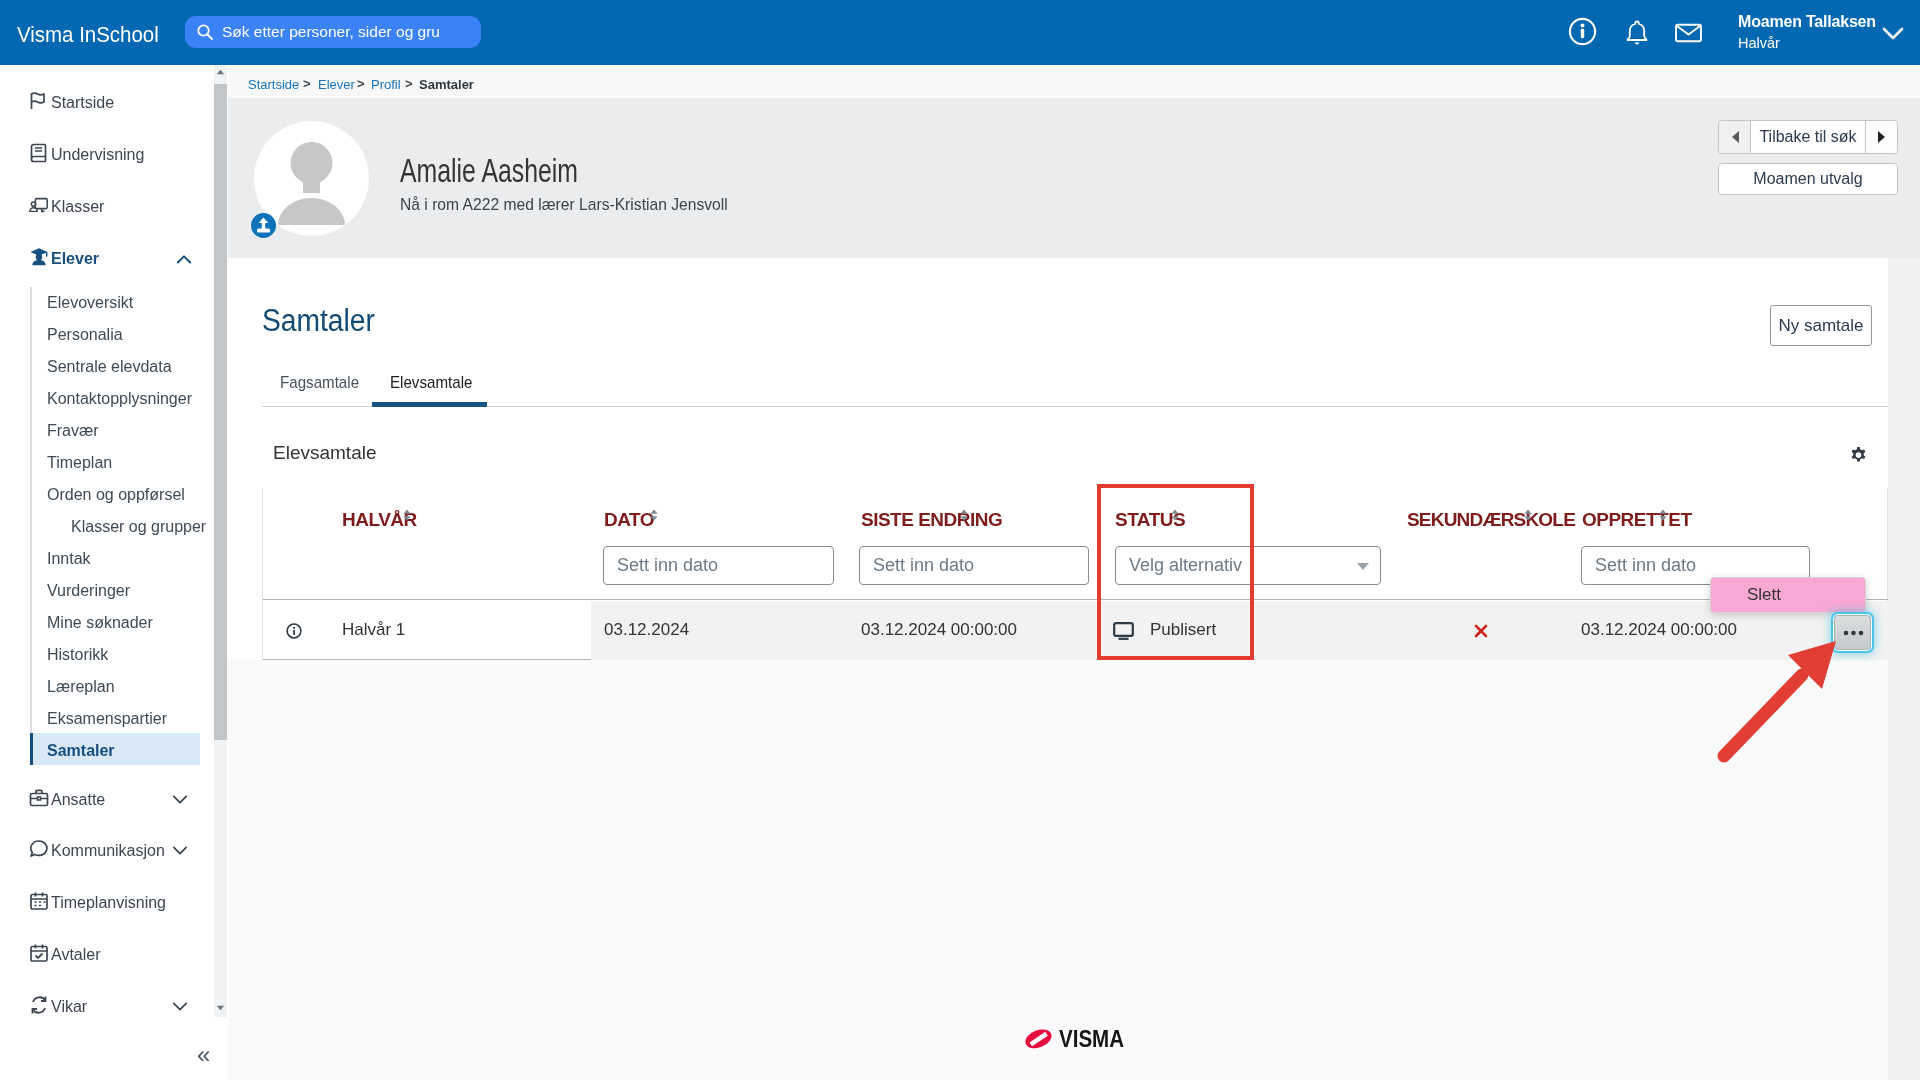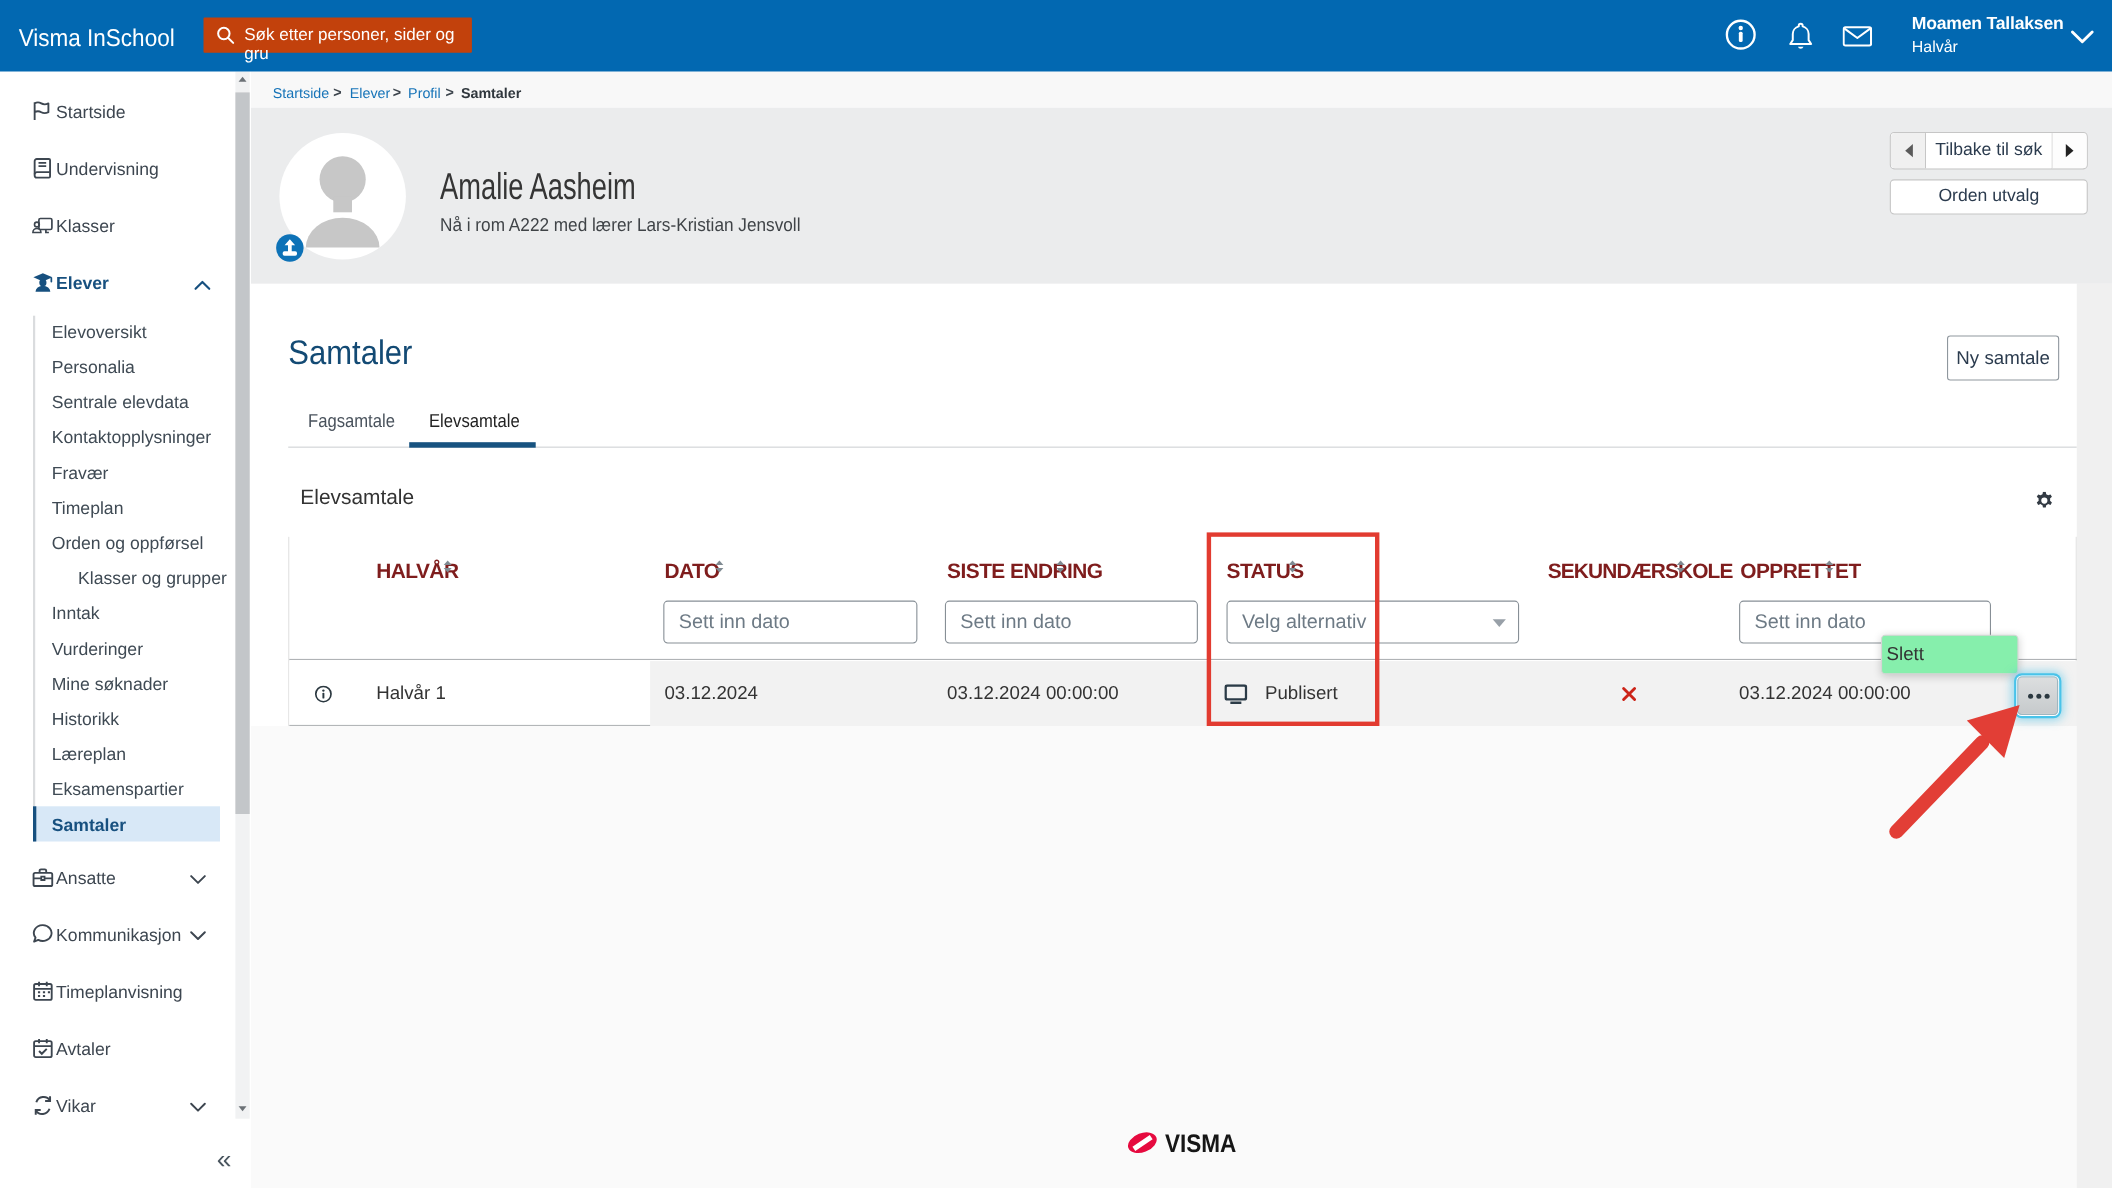--- a/index.html
+++ b/index.html
@@ -1,20 +1,20 @@
 <!DOCTYPE html>
 <html><head>
 <meta charset="utf-8">
 <style>
 * { margin:0; padding:0; box-sizing:border-box; }
 html,body { width:1920px; height:1080px; overflow:hidden; font-family:"Liberation Sans", sans-serif; background:#fff; }
 .abs { position:absolute; }
 #topbar { position:absolute; left:0; top:0; width:1920px; height:65px; background:#0268b1; z-index:30; }
 #logo { position:absolute; left:17px; top:22px; color:#fff; font-size:22px; font-weight:400; letter-spacing:0px; transform:scaleX(0.93); transform-origin:left top; }
-#searchbox { position:absolute; left:185px; top:16px; width:244px; height:32px; background:#c2410c; border-radius:1px; }
+#searchbox { position:absolute; left:185px; top:16px; width:296px; height:32px; background:#3b82f6; border-radius:11px; }
 #searchbox .stext { position:absolute; left:37px; top:7px; color:#fff; font-size:15.5px; }
 .topicon { position:absolute; top:0; }
 #username { position:absolute; left:1738px; top:13px; color:#fff; font-size:16px; font-weight:700; letter-spacing:-0.2px; white-space:nowrap; }
 #userrole { position:absolute; left:1738px; top:35px; color:#fff; font-size:14.5px; }
 #sidebar { position:absolute; left:0; top:65px; width:228px; height:1015px; background:#fff; z-index:20; }
 .mitem { position:absolute; left:30px; color:#3d4650; font-size:16px; white-space:nowrap; }
 .micon { position:absolute; left:29px; width:20px; height:20px; }
 .mtext { position:absolute; left:51px; }
 .sub { position:absolute; left:47px; color:#3f4a54; font-size:16px; white-space:nowrap; }
 #subline { position:absolute; left:30px; top:222px; width:2px; height:478px; background:#dadcde; }
@@ -45,21 +45,21 @@
 #table { position:absolute; left:34px; top:230px; width:1626px; height:172px; border-left:1px solid #e2e2e2; border-right:1px solid #e2e2e2; }
 .th { position:absolute; top:21px; font-size:19px; font-weight:700; color:#7f1d1d; letter-spacing:-0.5px; white-space:nowrap; }
 .sort { position:absolute; top:19px; width:10px; height:16px; }
 .finput { position:absolute; top:58px; height:39px; background:#fff; border:1px solid #878f96; border-radius:4px; color:#6d7a85; font-size:18px; line-height:37px; padding-left:13px; }
 #hdrline { position:absolute; left:0; top:111px; width:1626px; height:1px; background:#b0b3b6; }
 #datarow { position:absolute; left:0; top:113px; width:1626px; height:59px; background:#fff; border-bottom:1px solid #b3b6b8; }
 #rowgray { position:absolute; left:328px; top:0; width:1298px; height:59px; background:#f2f2f2; }
 .rtext { position:absolute; top:19px; font-size:17px; color:#333; white-space:nowrap; }
 #belowtable { position:absolute; left:0; top:402px; width:1660px; height:420px; background:#fafafa; }
 #redbox { position:absolute; left:868.5px; top:225.5px; width:157px; height:176px; border:4px solid #e23b30; z-index:5; }
-#slett { position:absolute; left:1482px; top:319px; width:125px; height:36px; background:#86efac; border:1px solid #d5d5d5; border-radius:4px; box-shadow:0 2px 8px rgba(0,0,0,0.18); z-index:6; font-size:17px; color:#333; line-height:34px; padding-left:4px; }
+#slett { position:absolute; left:1482px; top:319px; width:156px; height:36px; background:#f9a8d4; border:1px solid #d5d5d5; border-radius:4px; box-shadow:0 2px 8px rgba(0,0,0,0.18); z-index:6; font-size:17px; color:#333; line-height:34px; padding-left:36px; }
 #dotbtn { position:absolute; left:1606px; top:357px; width:37px; height:35px; border:1px solid #9fb6bf; border-radius:4px; background:linear-gradient(#dcdedf,#c6cacc); box-shadow:0 0 0 1px #fff, 0 0 0 3px #49c3e9, 0 0 8px 5px rgba(73,195,233,0.5); z-index:6; text-align:center; color:#2b3840; font-size:16px; font-weight:700; line-height:30px; letter-spacing:1px; }
 #footerlogo { position:absolute; left:797px; top:771px; z-index:3; width:110px; height:22px; }
 </style>
 </head>
 <body>
 <div id="topbar">
   <div id="logo">Visma InSchool</div>
   <div id="searchbox">
     <svg class="abs" style="left:11px;top:7px" width="18" height="18" viewBox="0 0 18 18">
         <circle cx="7.5" cy="7.5" r="5.2" fill="none" stroke="#fff" stroke-width="1.8"></circle>
@@ -220,21 +220,21 @@
       <div class="abs" style="left:0;top:0;width:32px;height:32px;background:#f0f0f0;border-right:1px solid #c6c6c6;border-radius:4px 0 0 4px;"></div>
       <svg class="abs" style="left:11px;top:9px" width="10" height="14" viewBox="0 0 10 14">
           <path d="M9 1 L2 7 L9 13 z" fill="#5a5a5a"></path>
         </svg>
       <div class="abs" style="left:32px;top:0;width:114px;height:32px;background:#fff;color:#2b3b4e;font-size:16px;text-align:center;line-height:32px;">Tilbake til søk</div>
       <div class="abs" style="left:146px;top:0;width:32px;height:32px;background:#fdfdfd;border-left:1px solid #c6c6c6;border-radius:0 4px 4px 0;"></div>
       <svg class="abs" style="left:158px;top:9px" width="10" height="14" viewBox="0 0 10 14">
           <path d="M1 1 L8 7 L1 13 z" fill="#222"></path>
         </svg>
     </div>
-    <div id="fjern">Orden utvalg</div>
+    <div id="fjern">Moamen utvalg</div>
   </div>
   <div id="content">
     <div id="h1s">Samtaler</div>
     <div id="nybtn">Ny samtale</div>
     <div class="tab" style="left:52px;color:#49525c;">Fagsamtale</div>
     <div class="tab" style="left:162px;color:#222;">Elevsamtale</div>
     <div id="tabline"></div>
     <div id="tabactive"></div>
     <div id="sect" style="top:184px;">Elevsamtale</div>
     <svg class="abs" style="left:1622px;top:189px" width="17" height="17" viewBox="0 0 20 20">

